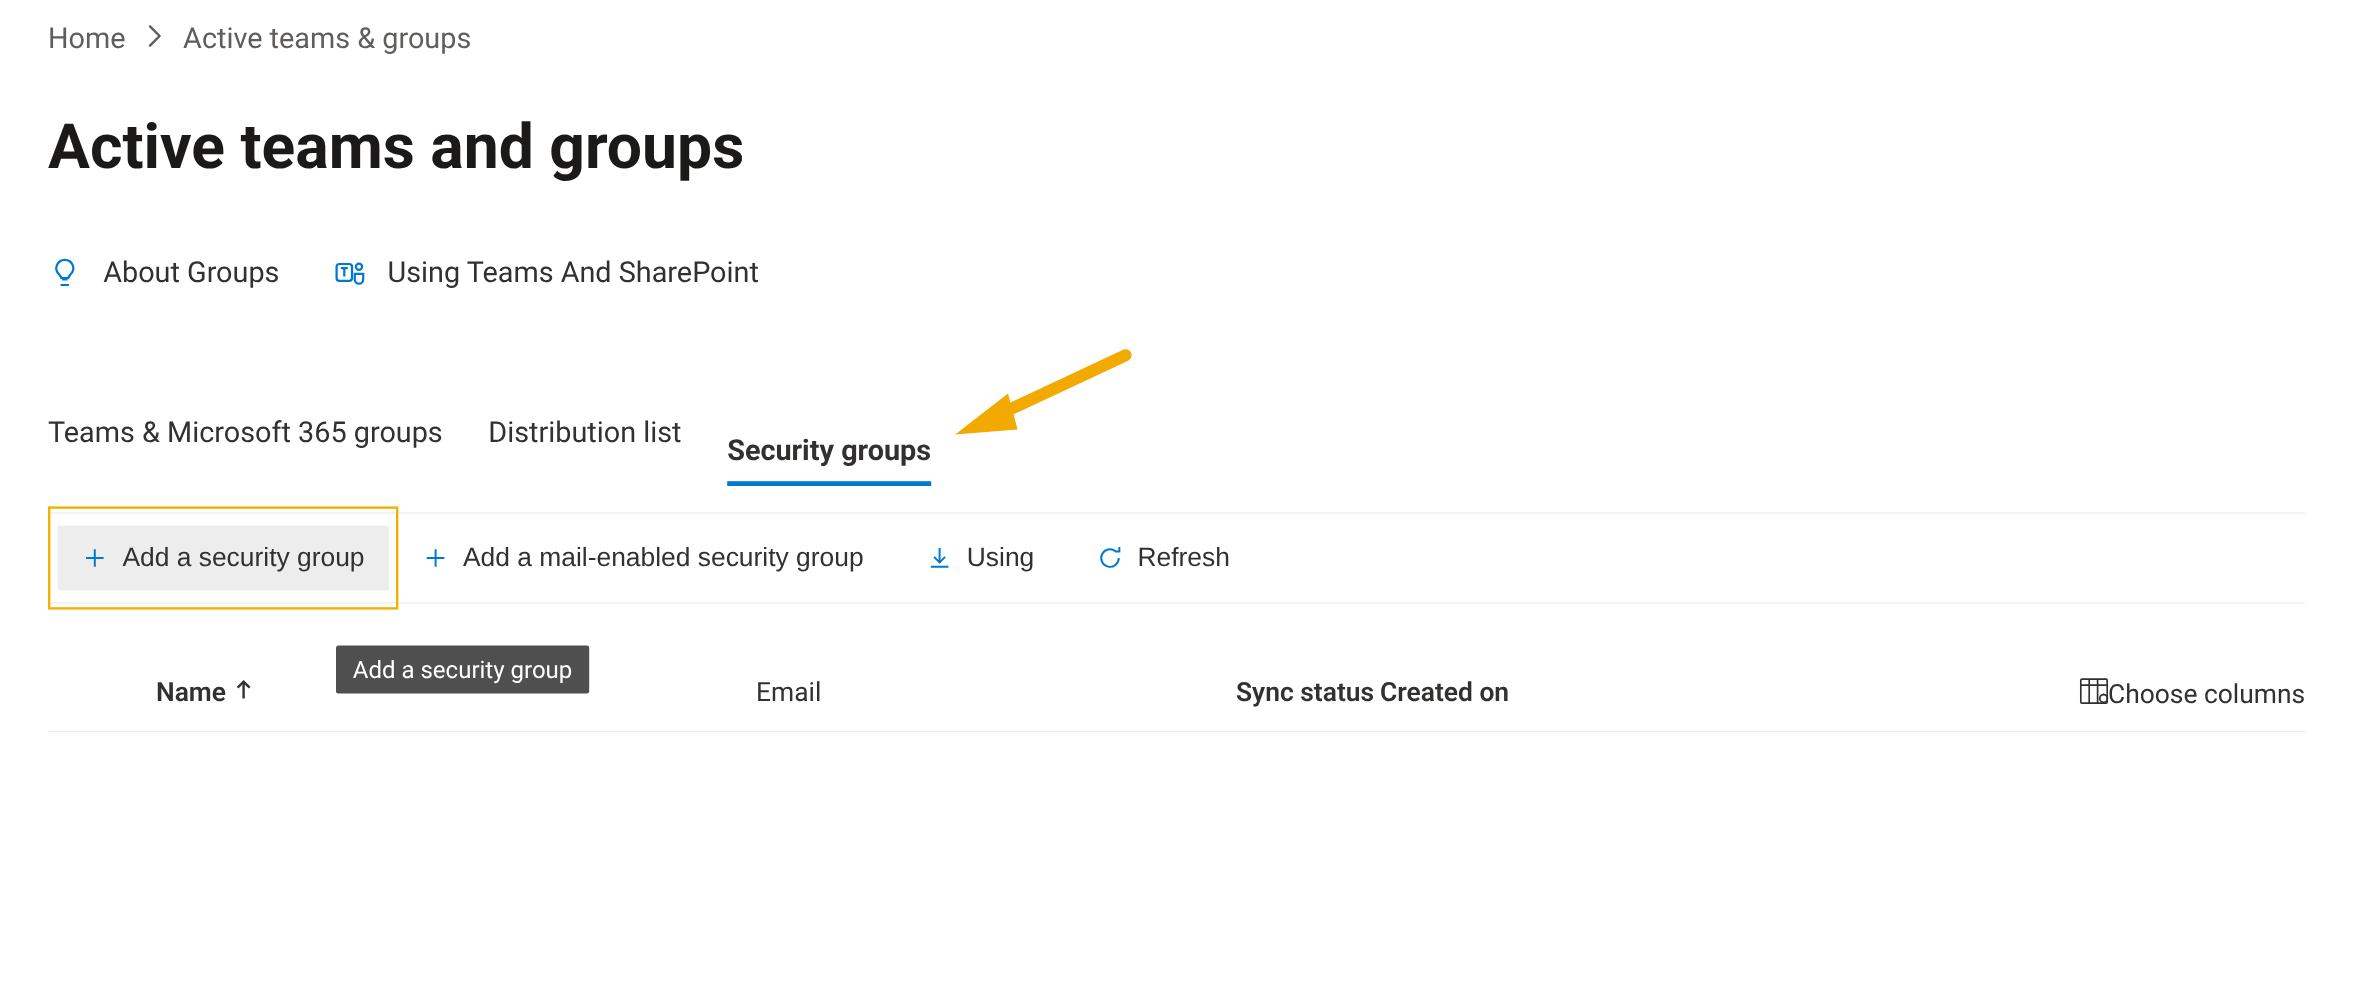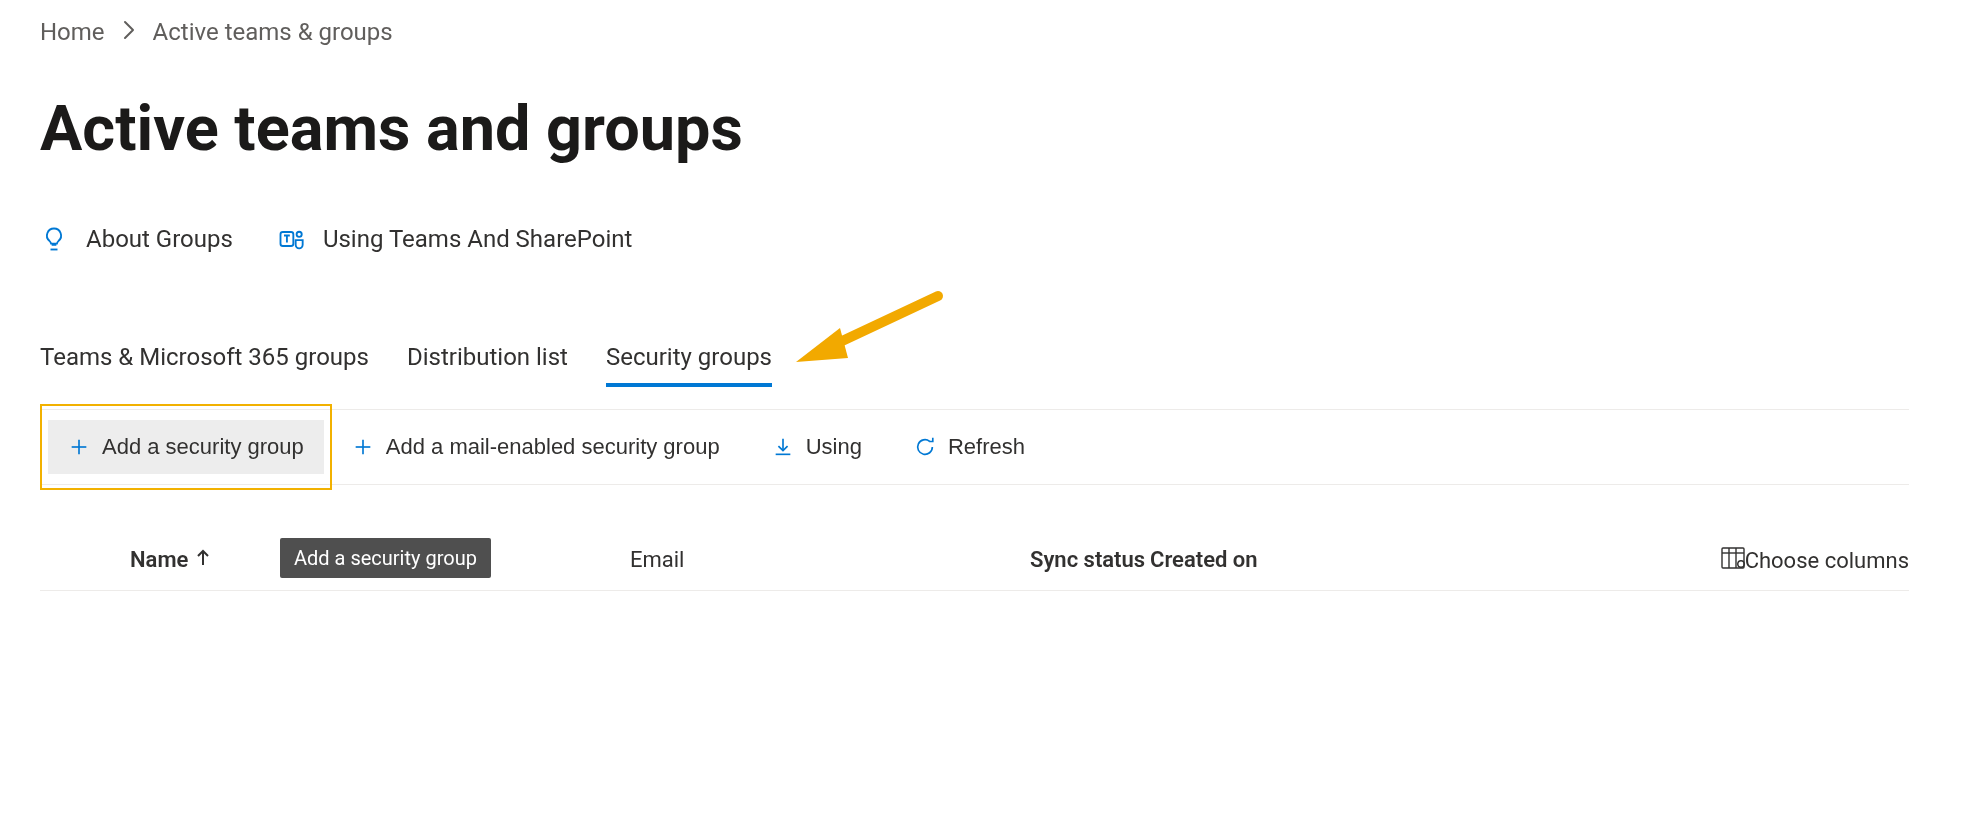--- a/index.html
+++ b/index.html
@@ -5,40 +5,40 @@
   * { box-sizing: border-box; }
   html, body {
     margin: 0;
     padding: 0;
     font-family: "Segoe UI", -apple-system, BlinkMacSystemFont, Roboto, Arial, sans-serif;
     color: #323130;
     background: #ffffff;
     width: 1969px;
   }
   .page {
-    padding: 12px 60px 40px 40px;
+    padding: 12px 48px 40px 40px;
     position: relative;
   }
 
   
   .breadcrumb {
     display: flex;
     align-items: center;
     gap: 18px;
     font-size: 24px;
     color: #605e5c;
     margin-top: 6px;
     margin-bottom: 46px;
   }
   .breadcrumb a { color: #605e5c; text-decoration: none; cursor: pointer; }
   .bc-sep svg { width: 12px; height: 20px; stroke: #605e5c; }
 
   
   .page-title {
-    font-size: 63px;
+    font-size: 52px;
     font-weight: 700;
     margin: 0 0 60px 0;
     color: #1b1a19;
   }
 
   
   .infolinks {
     display: flex;
     align-items: center;
     gap: 44px;
@@ -65,22 +65,23 @@
     margin-bottom: 22px;
     position: relative;
   }
   .tab {
     padding-bottom: 12px;
     cursor: pointer;
     color: #323130;
     border-bottom: 4px solid transparent;
   }
   .tab.active {
-    font-weight: 400;
+    font-weight: 700;
     border-bottom-color: #0078d4;
+    margin-top: 30px;
   }
 
   
   .arrow-annotation {
     position: absolute;
     left: 788px;
     top: 288px;
     pointer-events: none;
   }
   .arrow-annotation svg { width: 160px; height: 90px; }

